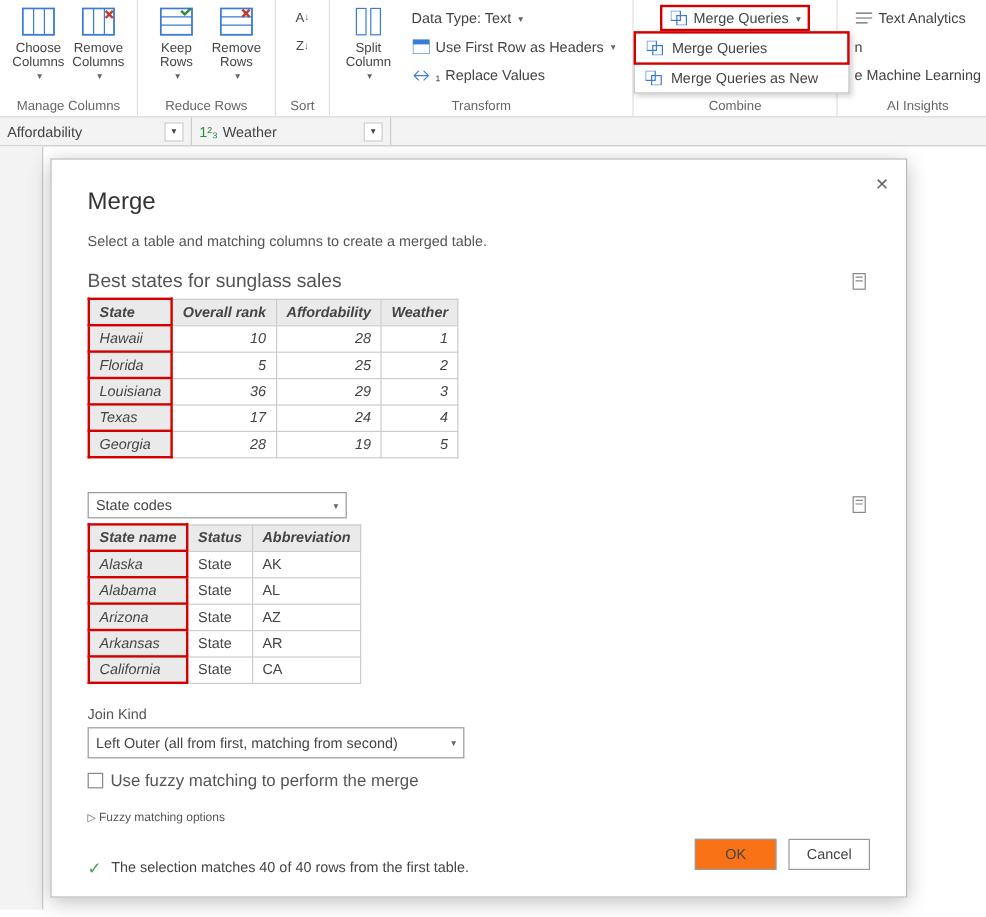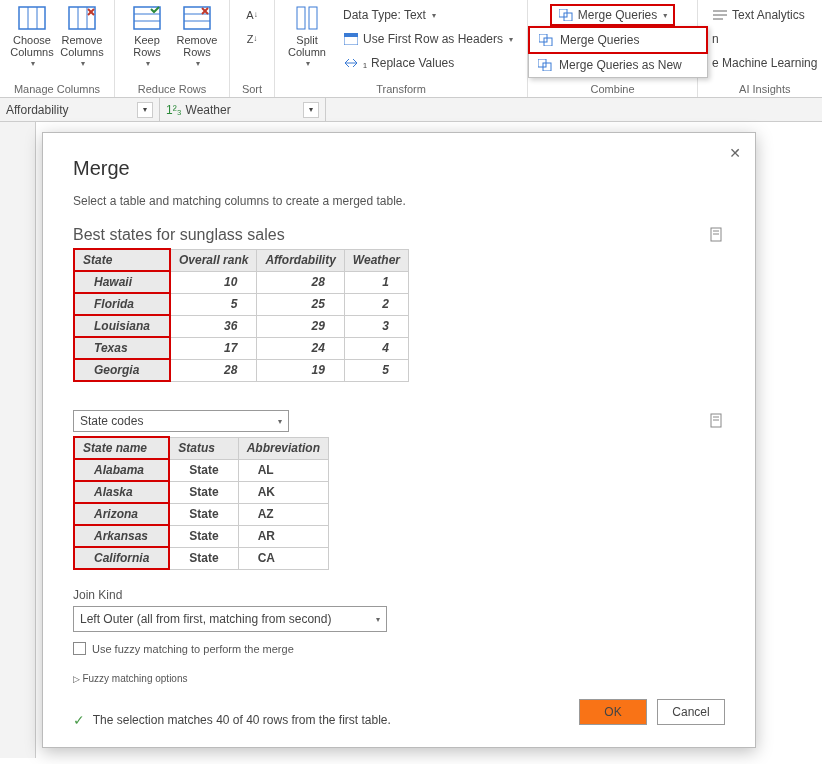--- a/index.html
+++ b/index.html
@@ -28,31 +28,31 @@
 
     .dialog { position: absolute; left: 42px; top: 132px; width: 714px; height: 616px; background: #fff; border: 1px solid #bbb; box-shadow: 0 4px 16px rgba(0,0,0,0.25); padding: 24px 30px; }
     .dialog-close { position: absolute; top: 12px; right: 14px; cursor: pointer; color: #666; font-size: 14px; }
     .dialog h1 { font-size: 20px; font-weight: 400; color: #333; margin-bottom: 14px; }
     .dialog-sub { font-size: 12px; color: #555; margin-bottom: 18px; }
     .table-label-row { display: flex; align-items: center; justify-content: space-between; margin-bottom: 4px; }
     .table-label { font-size: 16px; color: #555; }
 
     .data-table { border: 1px solid #ccc; border-collapse: collapse; font-size: 12px; }
     .data-table th { background: #eaeaea; border: 1px solid #ccc; padding: 3px 8px; font-weight: 600; font-style: italic; text-align: left; }
-    .data-table td { border: 1px solid #ccc; padding: 3px 19px; font-weight: bold; }
+    .data-table td { border: 1px solid #ccc; padding: 3px 8px; }
     .data-table .num { text-align: right; font-style: italic; }
     .sel-col { border: 2px solid #d40000 !important; }
     .row-hdr { background: #eaeaea; font-style: italic; }
 
     .table2-dropdown { width: 216px; height: 22px; border: 1px solid #999; display: flex; align-items: center; justify-content: space-between; padding: 0 6px; font-size: 12px; cursor: pointer; }
 
     .join-kind-label { font-size: 12px; color: #555; margin-top: 18px; margin-bottom: 4px; }
     .join-kind-select { width: 314px; height: 24px; border: 1px solid #999; padding: 12px 6px; display: flex; align-items: center; justify-content: space-between; font-size: 12px; cursor: pointer; }
 
-    .checkbox-row { display: flex; align-items: center; gap: 6px; margin-top: 10px; font-size: 11px; color: #555; }
+    .checkbox-row { display: flex; align-items: center; gap: 6px; margin-top: 10px; font-size: 14px; color: #555; }
     .checkbox { width: 13px; height: 13px; border: 1px solid #888; }
 
     .expander { margin-top: 18px; font-size: 10px; color: #555; cursor: pointer; }
     .expander::before { content: "▷ "; font-size: 9px; }
 
     .match-row { display: flex; align-items: center; gap: 8px; margin-top: 28px; }
     .check-mark { color: #4a9b4a; font-size: 14px; }
 
     .dialog-buttons { position: absolute; bottom: 22px; right: 30px; display: flex; gap: 10px; }
     .btn { width: 68px; height: 26px; border: 1px solid #999; background: #fff; display: flex; align-items: center; justify-content: center; font-size: 12px; cursor: pointer; }
@@ -334,28 +334,28 @@
   <table class="data-table" style="margin-top:4px">
     <thead>
         <tr>
       <th class="sel-col">State name</th>
       <th>Status</th>
       <th>Abbreviation</th>
     </tr>
       </thead>
     <tbody id="t2body">
         <tr>
+          <td class="row-hdr sel-col">Alaska</td>
+          <td>State</td>
+          <td>AK</td>
+        </tr>
+        <tr>
           <td class="row-hdr sel-col">Alabama</td>
           <td>State</td>
           <td>AL</td>
-        </tr>
-        <tr>
-          <td class="row-hdr sel-col">Alaska</td>
-          <td>State</td>
-          <td>AK</td>
         </tr>
         <tr>
           <td class="row-hdr sel-col">Arizona</td>
           <td>State</td>
           <td>AZ</td>
         </tr>
         <tr>
           <td class="row-hdr sel-col">Arkansas</td>
           <td>State</td>
           <td>AR</td>

